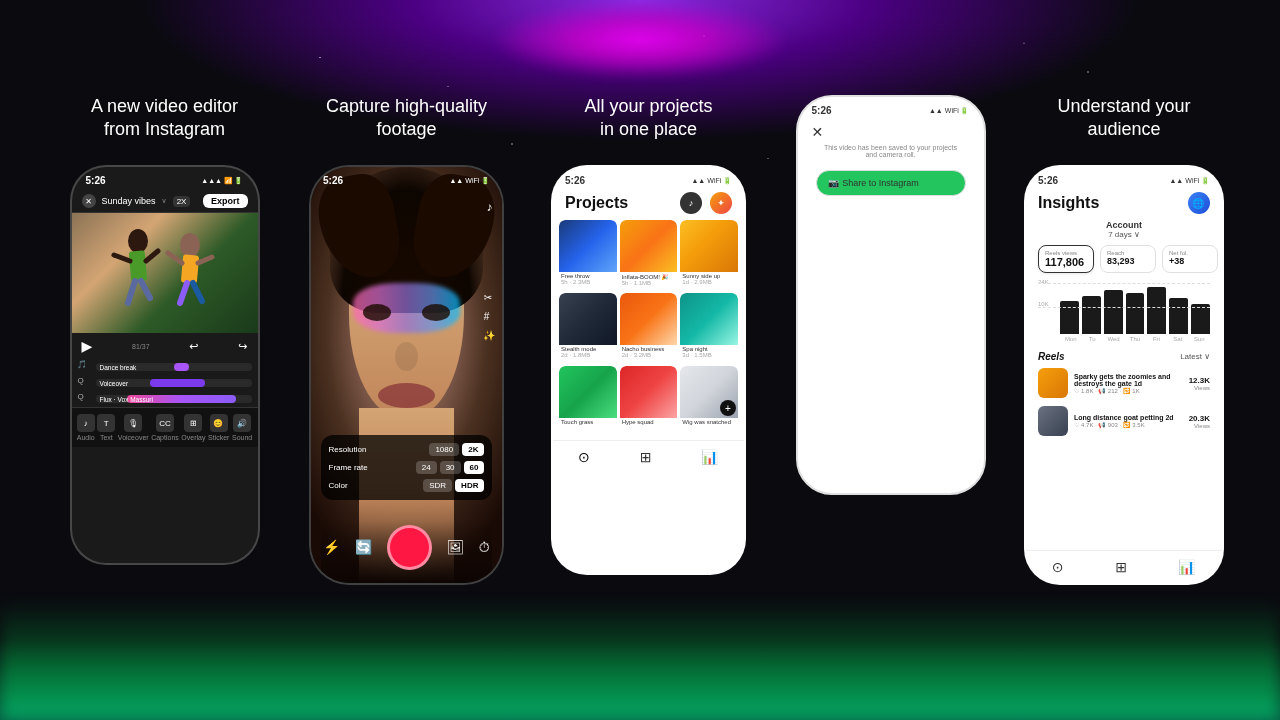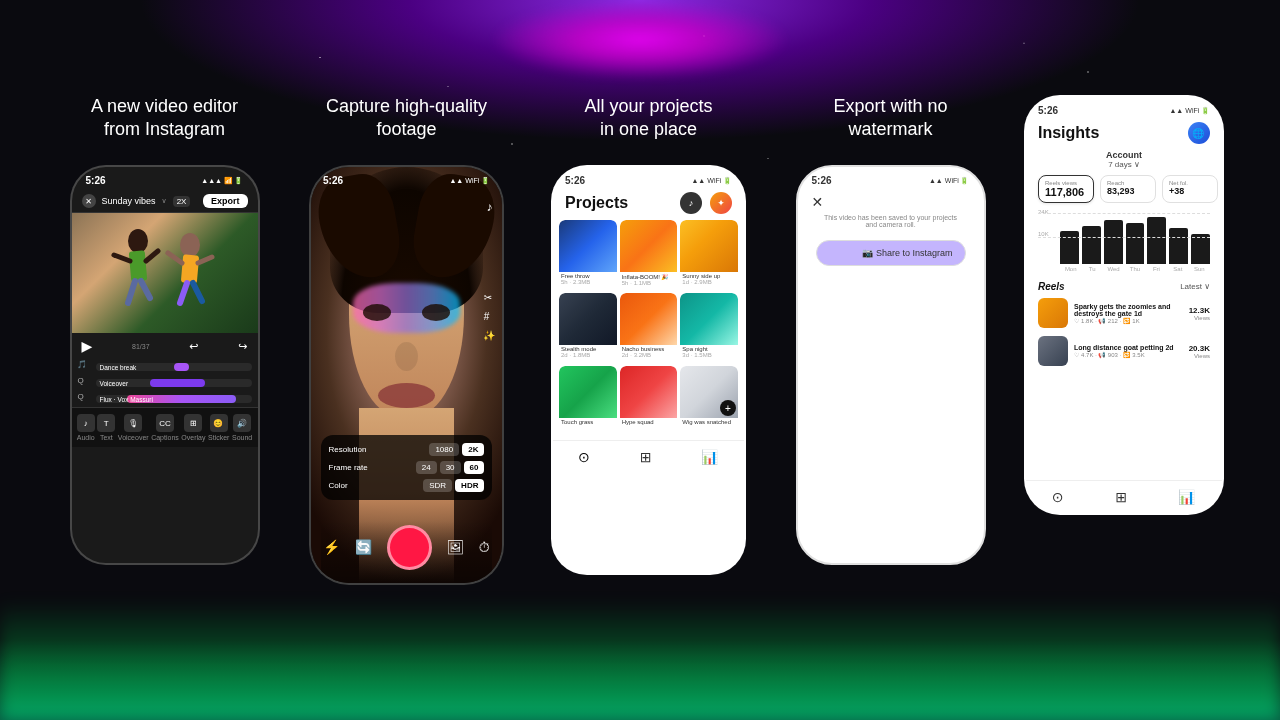--- a/index.html
+++ b/index.html
@@ -553,25 +553,25 @@
       padding: 2px 6px;
       border-radius: 4px;
       white-space: nowrap;
       font-style: italic;
     }
 
     .p4-share-btn {
       display: block;
       margin: 12px auto 4px;
       width: 150px;
-      background: #c4b5fd;
+      background: #22c55e;
       border: 1px solid #ddd;
       border-radius: 20px;
       padding: 7px 12px;
-      text-align: right;
+      text-align: left;
       font-size: 9px;
       color: #333;
       font-weight: 500;
     }
 
     
     .p5-status {
       display: flex;
       justify-content: space-between;
       padding: 8px 12px 4px;
@@ -1152,24 +1152,20 @@
         </div>
         <div class="p3-bottom-nav">
           <span class="p3-nav-icon active">⊙</span>
           <span class="p3-nav-icon">⊞</span>
           <span class="p3-nav-icon">📊</span>
         </div>
       </div>
     </div>
 
     <div class="feature-column">
-      <div class="feature-title feature-title-4">
-        <span style="white-space:pre-line;">Export with no
-watermark</span>
-      </div>
       <div class="phone phone-4">
         <div class="p4-status">
           <span class="status-time">5:26</span>
           <div class="status-icons" style="color:#333;">
             <span>▲▲</span>
             <span>WiFi</span>
             <span>🔋</span>
           </div>
         </div>
         <div class="p4-close">
@@ -1178,20 +1174,22 @@
         <div class="p4-ready-sub">This video has been saved to your projects and camera roll.</div>
 
         <button class="p4-share-btn">
           <span>📷 </span>
           <span>Share to Instagram</span>
         </button>
       </div>
     </div>
 
     <div class="feature-column" style="width:215px;">
+      <div class="feature-title" style="white-space: pre-line;">Understand your
+audience</div>
       <div class="phone phone-5" style="position:relative;">
         <div class="p5-status">
           <span class="status-time">5:26</span>
           <div class="status-icons" style="color:#333;">
             <span>▲▲</span>
             <span>WiFi</span>
             <span>🔋</span>
           </div>
         </div>
         <div class="p5-header">

